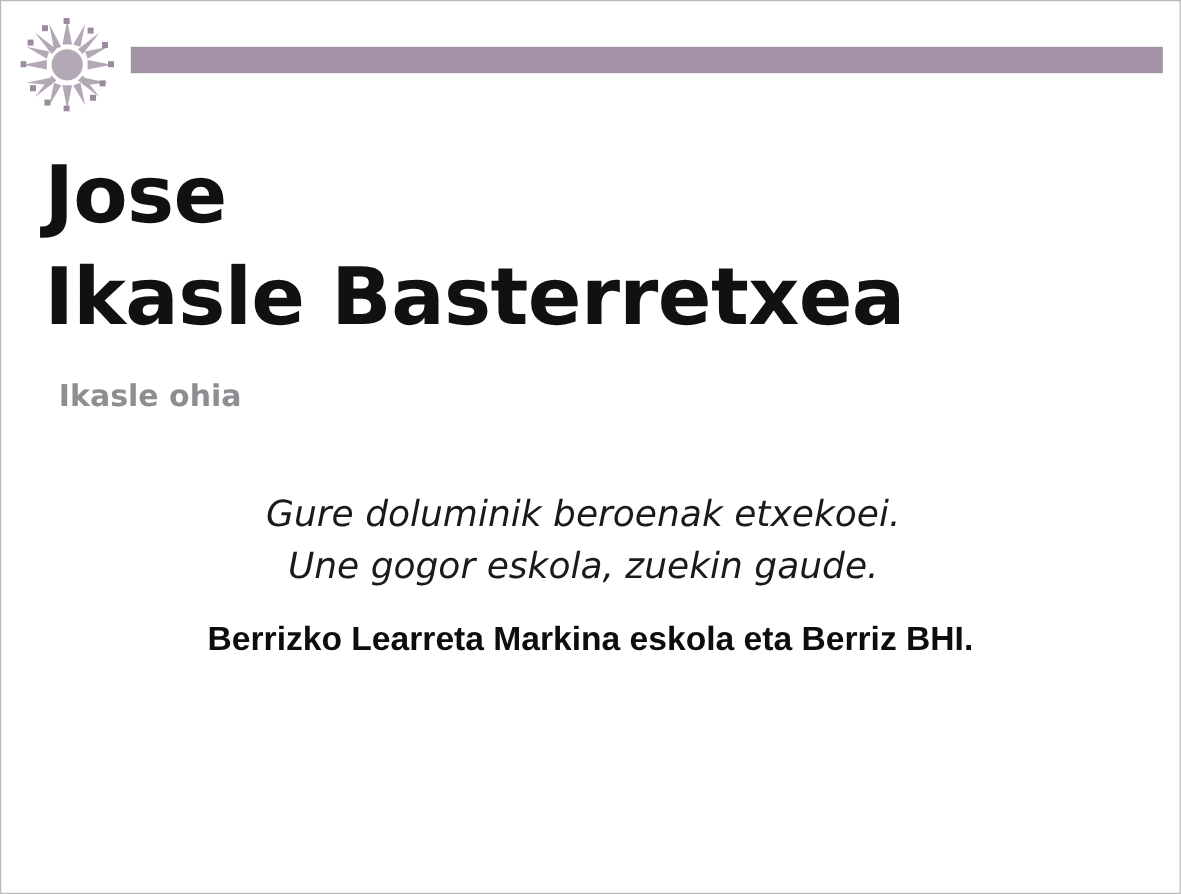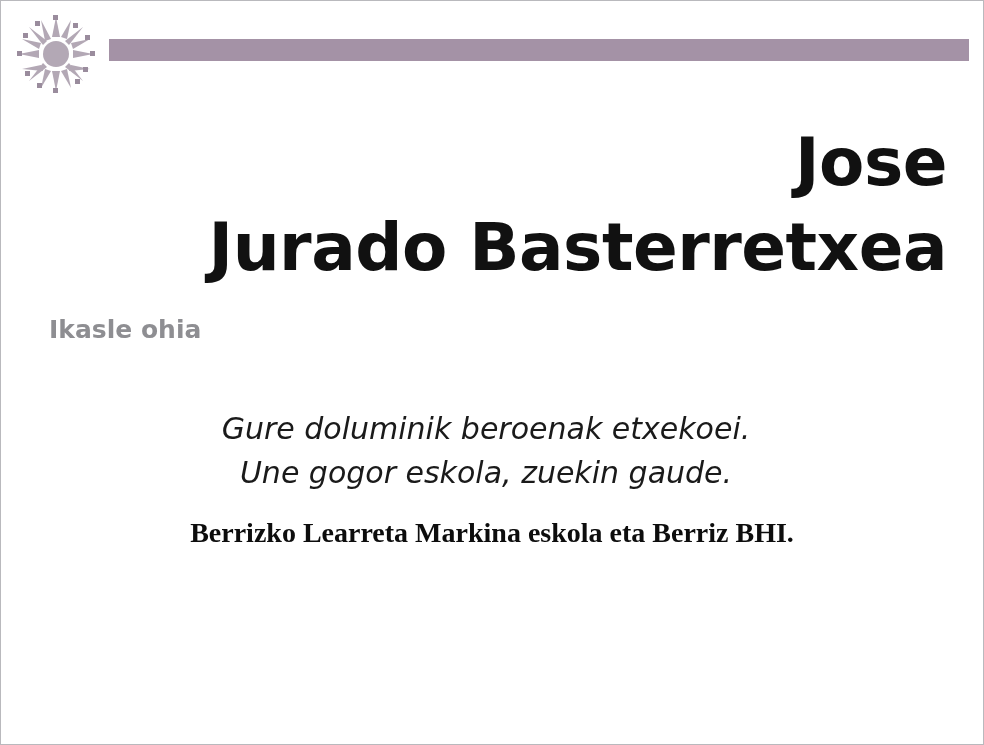--- a/index.html
+++ b/index.html
@@ -61,21 +61,20 @@
 
   .deceased-name {
     margin: 0;
     padding: 0 36px;
     font-family: "DejaVu Sans", sans-serif;
     font-weight: bold;
     font-size: 66px;
     line-height: 1.02;
     letter-spacing: -0.5px;
     color: #111111;
-    text-align: right;
   }
   .name-line-1 {
     display: block;
     padding-top: 28px;
   }
   .name-line-2 {
     display: block;
     padding-top: 18px;
   }
 
@@ -100,21 +99,21 @@
     color: #1a1a1a;
   }
   .message-line {
     display: block;
   }
 
   .signature {
     margin: 0;
     padding: 22px 40px 0 40px;
     text-align: center;
-    font-family: Liberation Serif, serif;
+    font-family: Liberation Sans, sans-serif;
     font-weight: bold;
     font-size: 28px;
     line-height: 1.2;
     color: #0d0d0d;
   }
 </style>
 </head>
 <body>
 
 <div class="page">
@@ -157,21 +156,21 @@
         </g>
       </svg>
     </span>
     <div class="header-bar"></div>
   </div>
 
   <div class="content">
 
     <h1 class="deceased-name">
       <span class="name-line-1">Jose</span>
-      <span class="name-line-2">Jurado Basterretxea</span>
+      <span class="name-line-2">Ikasle Basterretxea</span>
     </h1>
 
     <p class="role">Ikasle ohia</p>
 
     <p class="message">
       <span class="message-line">Gure doluminik beroenak etxekoei.</span>
       <span class="message-line">Une gogor eskola, zuekin gaude.</span>
     </p>
 
     <p class="signature">Berrizko Learreta Markina eskola eta Berriz BHI.</p>

